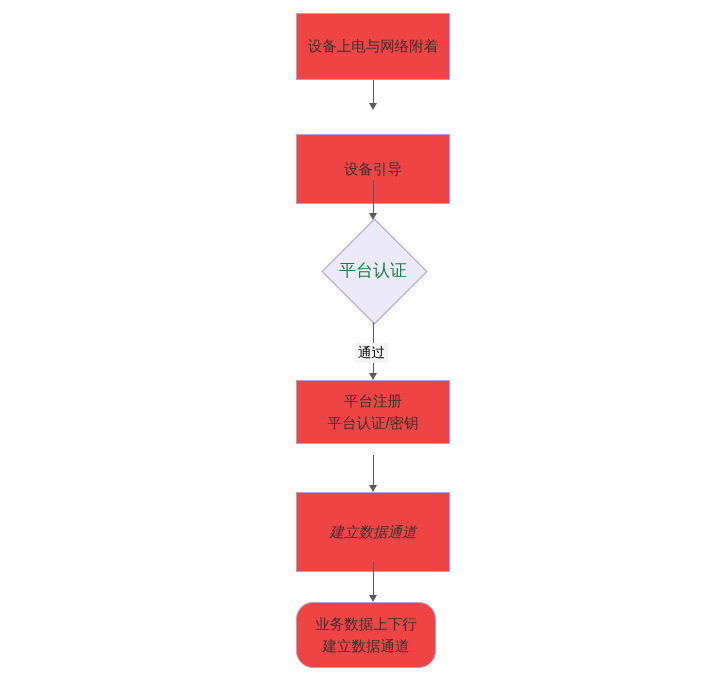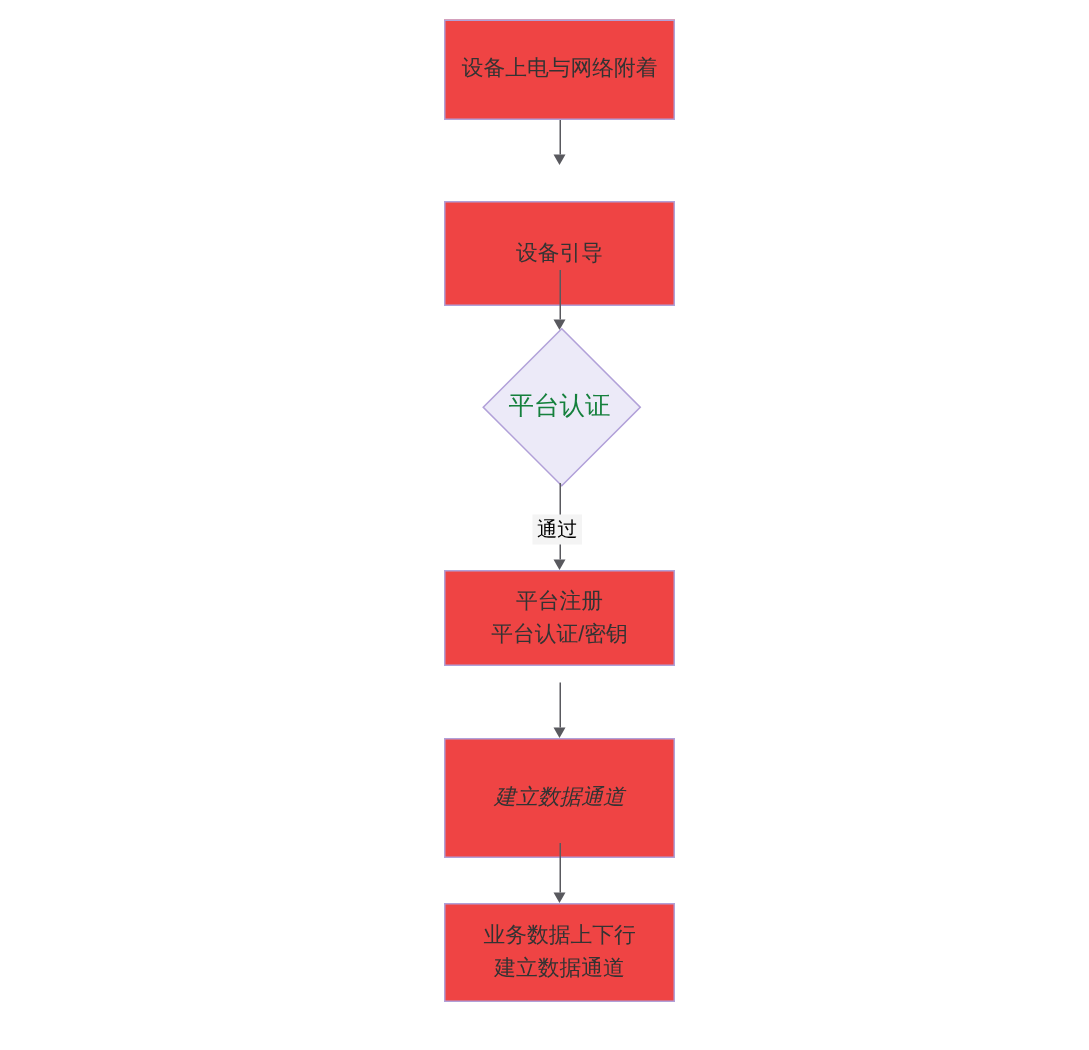--- a/index.html
+++ b/index.html
@@ -127,18 +127,18 @@
   <div class="edge" style="top:455px; height:30px;"></div>
   <div class="arrowhead" style="top:485px;"></div>
 
   <div class="node" style="left:296px; top:492px; width:154px; height:80px;font-style:italic;">
     <span class="line">建立数据通道</span>
   </div>
 
   <div class="edge" style="top:562px; height:33px;"></div>
   <div class="arrowhead" style="top:595px;"></div>
 
-  <div class="node" style="left:296px; top:602px; width:154px; height:66px;">
+  <div class="node" style="left:296px; top:602px; width:140px; height:66px;border-radius:17px;">
     <span class="line">业务数据上下行</span>
     <span class="line">建立数据通道</span>
   </div>
 
 </div>
 
 </body></html>

